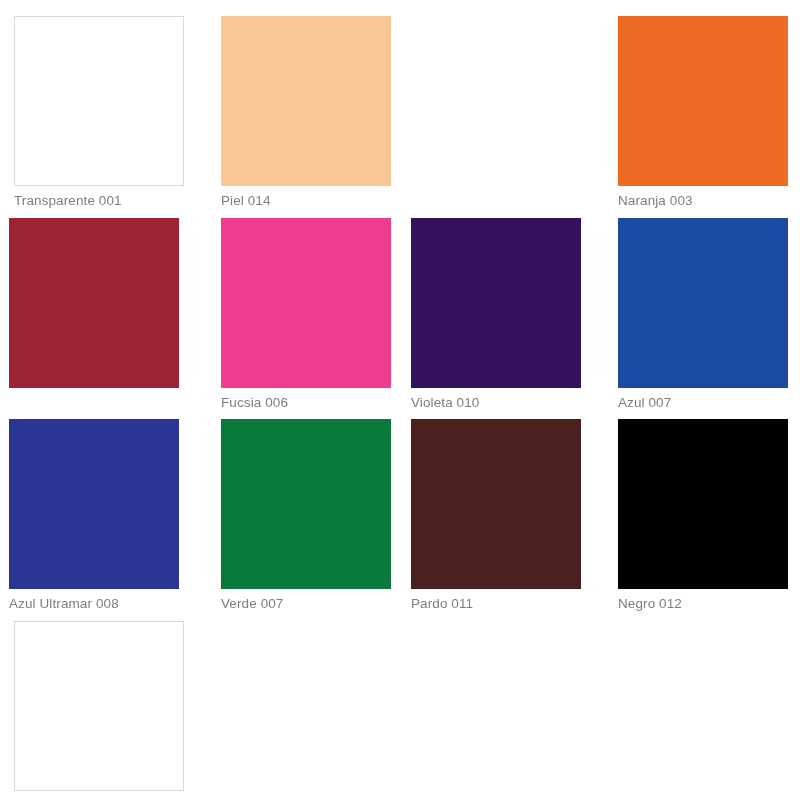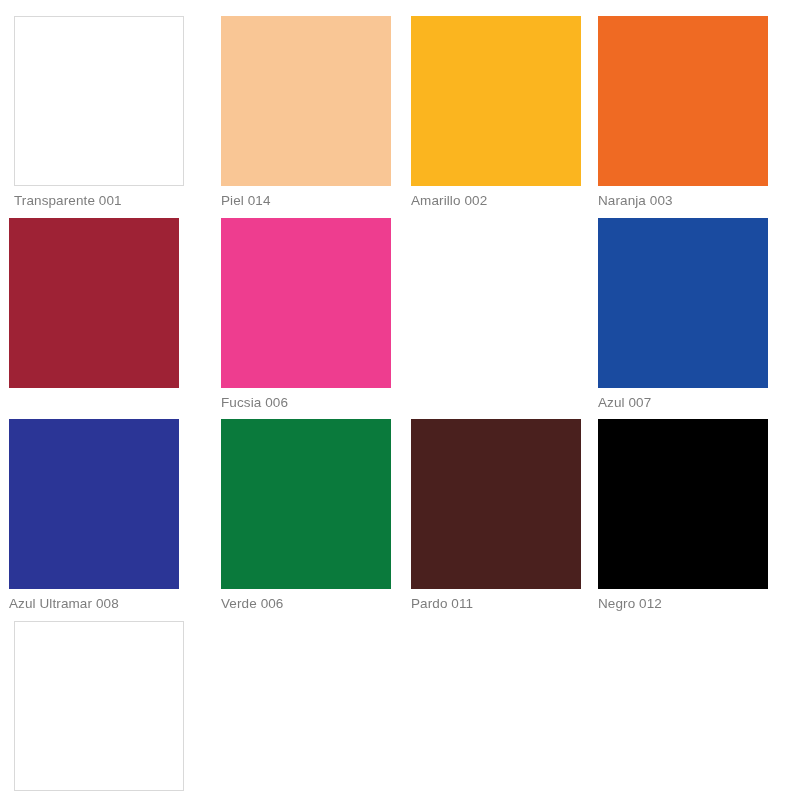--- a/index.html
+++ b/index.html
@@ -46,21 +46,21 @@
     line-height: 16px;
     color: #7d7d7d;
     white-space: nowrap;
     letter-spacing: 0.1px;
   }
 
   
   .col-0 { left: 9px; }
   .col-1 { left: 221px; }
   .col-2 { left: 411px; }
-  .col-3 { left: 598px; }
+  .col-3 { left: 618px; }
 
   
   .row-0 { top: 16px; }
   .row-1 { top: 218px; }
   .row-2 { top: 419px; }
   .row-3 { top: 621px; }
 
   
   .swatch-cell.col-0.row-0 { left: 14px; }
   .swatch-cell.col-0.row-3 { left: 14px; }
@@ -70,46 +70,46 @@
 
 <div id="swatch-grid">
     <div class="swatch-cell col-0 row-0">
       <div class="swatch-chip bordered" style="background-color: rgb(255, 255, 255);"></div>
       <span class="swatch-label">Transparente 001</span>
     </div>
     <div class="swatch-cell col-1 row-0">
       <div class="swatch-chip" style="background-color: rgb(249, 198, 149);"></div>
       <span class="swatch-label">Piel 014</span>
     </div>
-    <div class="swatch-cell col-2 row-0">
-      <div class="swatch-chip" style="background-color: rgb(251, 181, 31);"></div>
-      <span class="swatch-label">Amarillo 002</span>
-    </div>
     <div class="swatch-cell col-3 row-0">
       <div class="swatch-chip" style="background-color: rgb(239, 106, 35);"></div>
       <span class="swatch-label">Naranja 003</span>
     </div>
     <div class="swatch-cell col-0 row-1">
       <div class="swatch-chip" style="background-color: rgb(158, 34, 53);"></div>
     </div>
     <div class="swatch-cell col-1 row-1">
       <div class="swatch-chip" style="background-color: rgb(238, 61, 143);"></div>
       <span class="swatch-label">Fucsia 006</span>
     </div>
+    <div class="swatch-cell col-2 row-1">
+      <div class="swatch-chip" style="background-color: rgb(51, 17, 92);"></div>
+      <span class="swatch-label">Violeta 010</span>
+    </div>
     <div class="swatch-cell col-3 row-1">
       <div class="swatch-chip" style="background-color: rgb(26, 75, 160);"></div>
       <span class="swatch-label">Azul 007</span>
     </div>
     <div class="swatch-cell col-0 row-2">
       <div class="swatch-chip" style="background-color: rgb(43, 53, 150);"></div>
       <span class="swatch-label">Azul Ultramar 008</span>
     </div>
     <div class="swatch-cell col-1 row-2">
       <div class="swatch-chip" style="background-color: rgb(10, 122, 60);"></div>
-      <span class="swatch-label">Verde 006</span>
+      <span class="swatch-label">Verde 007</span>
     </div>
     <div class="swatch-cell col-2 row-2">
       <div class="swatch-chip" style="background-color: rgb(74, 32, 30);"></div>
       <span class="swatch-label">Pardo 011</span>
     </div>
     <div class="swatch-cell col-3 row-2">
       <div class="swatch-chip" style="background-color: rgb(0, 0, 0);"></div>
       <span class="swatch-label">Negro 012</span>
     </div>
     <div class="swatch-cell col-0 row-3">

